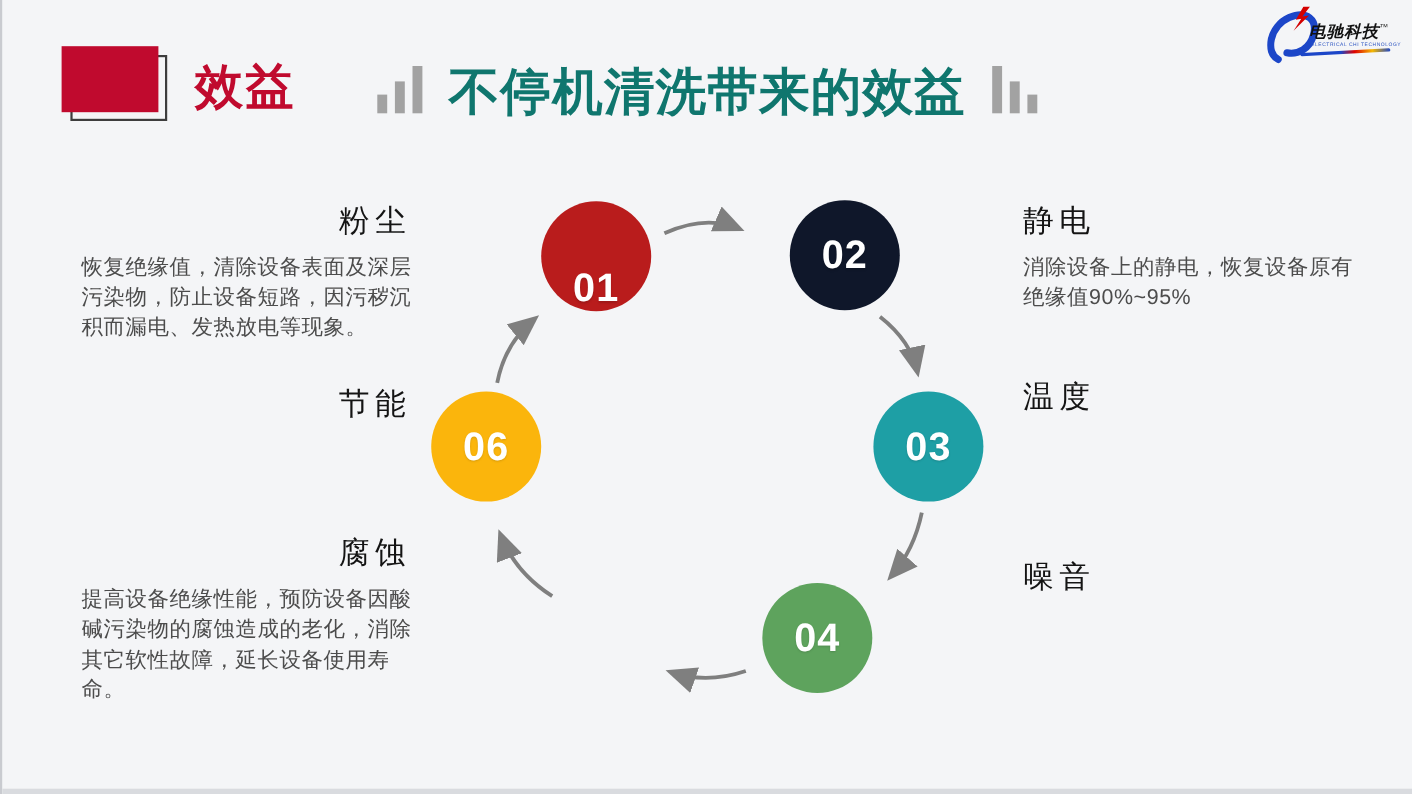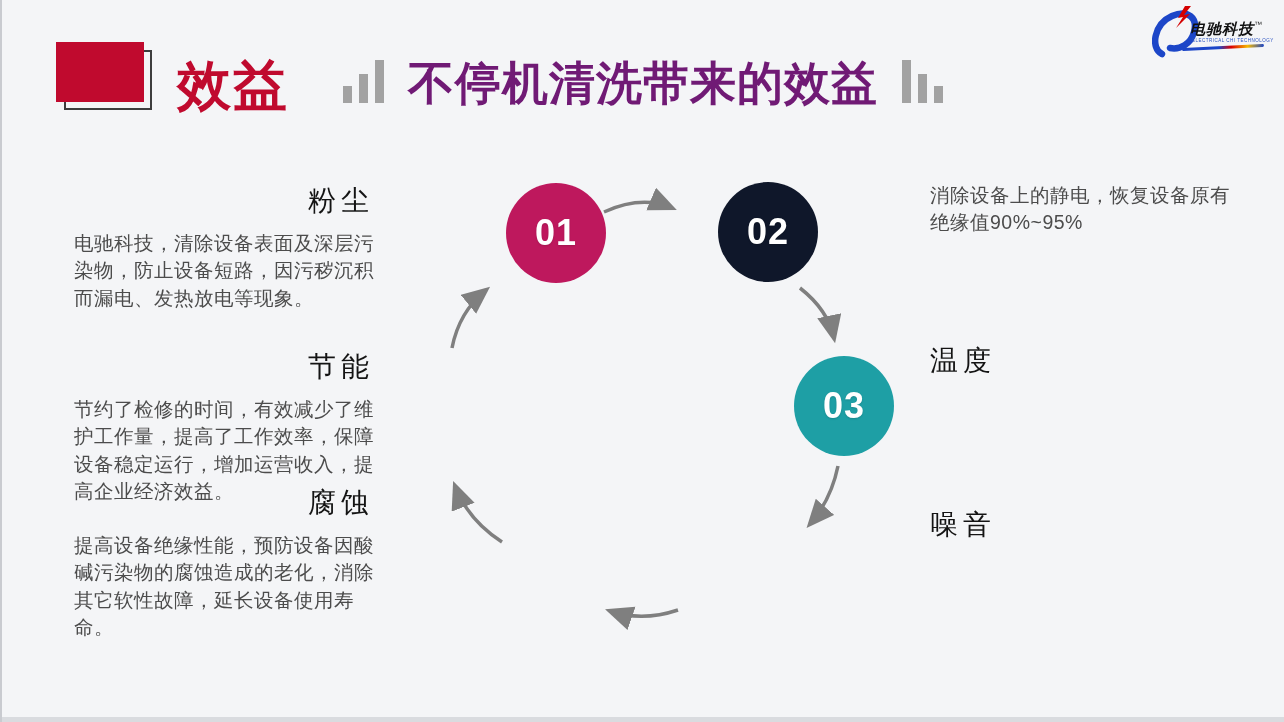--- a/index.html
+++ b/index.html
@@ -22,33 +22,33 @@
   .accent-outline {
     position:absolute; left:62px; top:50px; width:88px; height:60px;
     border:2px solid #3d3d3d; background:transparent;
   }
   .accent-box {
     position:absolute; left:54px; top:42px; width:88px; height:60px;
     background:#c00a2e;
   }
   .section-label {
     position:absolute; left:175px; top:50px;
-    font-size:54px; font-weight:bold; color:#c00a2e; letter-spacing:2px;
+    font-size:44px; font-weight:bold; color:#c00a2e; letter-spacing:2px;
   }
 
   
   .title-row {
     position:absolute; left:0; right:0; top:58px;
     display:flex; justify-content:center; align-items:flex-end; gap:24px;
   }
   .bars { display:flex; align-items:flex-end; gap:7px; padding-bottom:6px; }
   .bars span { display:block; width:9px; background:#a2a2a2; }
   .bars .b1 { height:17px; } .bars .b2 { height:29px; } .bars .b3 { height:43px; }
   .page-title {
-    font-size:46px; font-weight:bold; color:#701a75; letter-spacing:1px;
+    font-size:46px; font-weight:bold; color:#0f766e; letter-spacing:1px;
     line-height:1.1;
   }
 
   
   .logo {
     position:absolute; right:14px; top:6px; width:118px; height:60px;
   }
   .logo svg { position:absolute; left:0; top:0; }
   .logo-text {
     position:absolute; left:38px; top:14px; white-space:nowrap;text-align:right;
@@ -131,47 +131,53 @@
       </marker>
     </defs>
     <path d="M 602 212 Q 640 195 670 208" stroke="#7f7f7f" stroke-width="3.5" fill="none" marker-end="url(#ah)"></path>
     <path d="M 798 288 Q 826 310 832 338" stroke="#7f7f7f" stroke-width="3.5" fill="none" marker-end="url(#ah)"></path>
     <path d="M 836 466 Q 829 500 808 524" stroke="#7f7f7f" stroke-width="3.5" fill="none" marker-end="url(#ah)"></path>
     <path d="M 676 610 Q 640 622 608 611" stroke="#7f7f7f" stroke-width="3.5" fill="none" marker-end="url(#ah)"></path>
     <path d="M 500 542 Q 466 520 453 486" stroke="#7f7f7f" stroke-width="3.5" fill="none" marker-end="url(#ah)"></path>
     <path d="M 450 348 Q 457 312 484 290" stroke="#7f7f7f" stroke-width="3.5" fill="none" marker-end="url(#ah)"></path>
   </svg>
 
-  <div class="circle" style="left: 504px; top: 183px; background: #be185d;">
+  <div class="circle" style="left: 490px; top: 183px; background: #b91c1c; align-items: flex-end;">
     <span class="circle-num">01</span>
   </div>
   <div class="circle" style="left: 716px; top: 182px; background: #0f172a;">
     <span class="circle-num">02</span>
   </div>
   <div class="circle" style="left: 792px; top: 356px; background: rgb(30, 159, 165);">
     <span class="circle-num">03</span>
   </div>
+  <div class="circle" style="left: 691px; top: 530px; background: rgb(94, 163, 93);">
+    <span class="circle-num">04</span>
+  </div>
+  <div class="circle" style="left: 390px; top: 356px; background: rgb(251, 181, 12);">
+    <span class="circle-num">06</span>
+  </div>
 
   <div class="col-left">
     <div class="benefit pos-l1">
       <h3>粉尘</h3>
-      <p>电驰科技，清除设备表面及深层污染物，防止设备短路，因污秽沉积而漏电、发热放电等现象。</p>
+      <p>恢复绝缘值，清除设备表面及深层污染物，防止设备短路，因污秽沉积而漏电、发热放电等现象。</p>
     </div>
     <div class="benefit pos-l2">
       <h3>节能</h3>
-      <p>节约了检修的时间，有效减少了维护工作量，提高了工作效率，保障设备稳定运行，增加运营收入，提高企业经济效益。</p>
     </div>
     <div class="benefit pos-l3">
       <h3>腐蚀</h3>
       <p>提高设备绝缘性能，预防设备因酸碱污染物的腐蚀造成的老化，消除其它软性故障，延长设备使用寿命。</p>
     </div>
   </div>
 
   <div class="col-right">
     <div class="benefit pos-r1">
+      <h3>静电</h3>
       <p>消除设备上的静电，恢复设备原有绝缘值90%~95%</p>
     </div>
     <div class="benefit pos-r2">
       <h3>温度</h3>
     </div>
     <div class="benefit pos-r3">
       <h3>噪音</h3>
     </div>
   </div>
 

